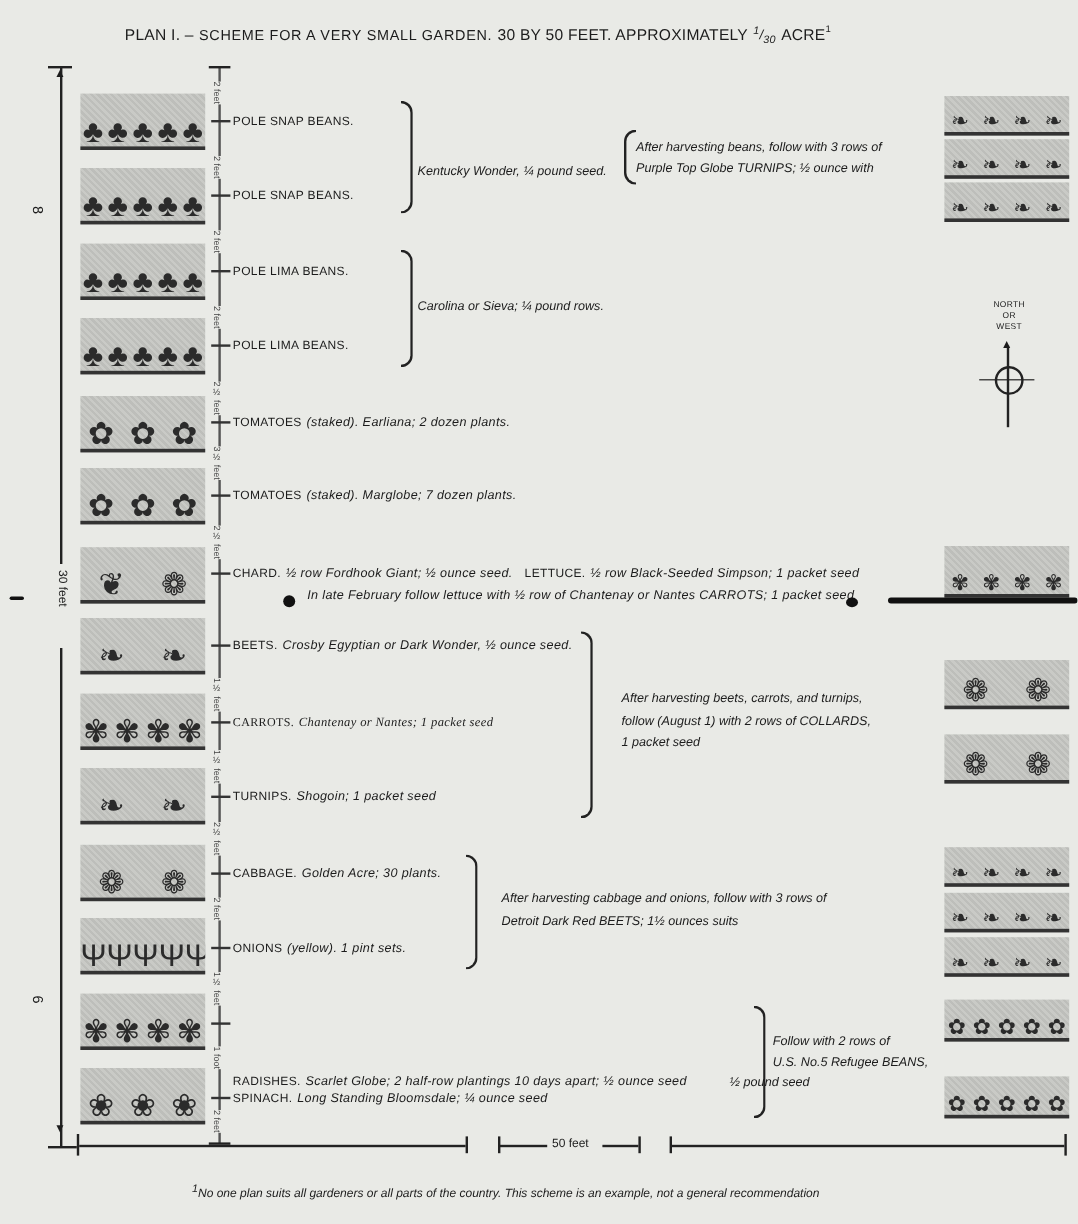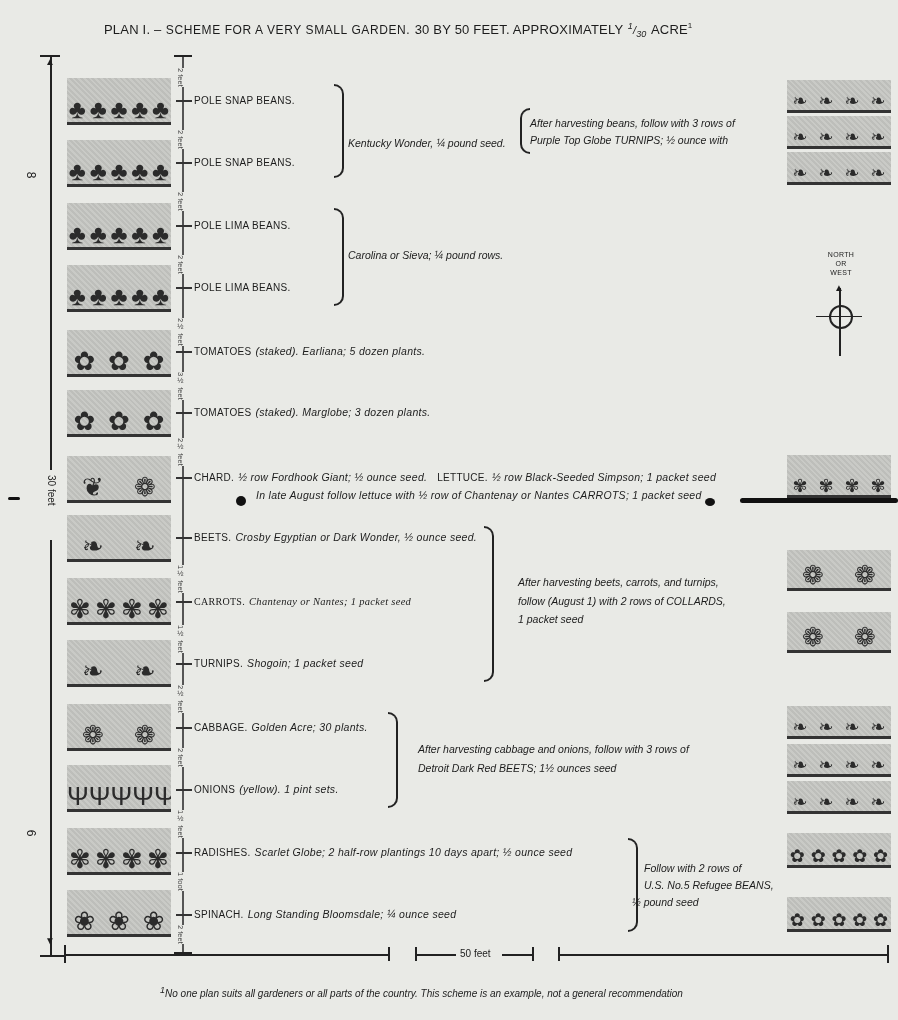--- a/index.html
+++ b/index.html
@@ -179,63 +179,63 @@
 
 <div class="tick" style="top:100px;"></div>
 <div class="row-label" style="top:92px;"><span class="name">POLE SNAP BEANS.</span></div>
 <div class="tick" style="top:162px;"></div>
 <div class="row-label" style="top:154px;"><span class="name">POLE SNAP BEANS.</span></div>
 <div class="tick" style="top:225px;"></div>
 <div class="row-label" style="top:217px;"><span class="name">POLE LIMA BEANS.</span></div>
 <div class="tick" style="top:287px;"></div>
 <div class="row-label" style="top:279px;"><span class="name">POLE LIMA BEANS.</span></div>
 <div class="tick" style="top:351px;"></div>
-<div class="row-label" style="top:343px;"><span class="name">TOMATOES</span><span class="desc">(staked). Earliana; 5 dozen plants.</span></div>
+<div class="row-label" style="top:343px;"><span class="name">TOMATOES</span><span class="desc">(staked). Earliana; 2 dozen plants.</span></div>
 <div class="tick" style="top:412px;"></div>
-<div class="row-label" style="top:404px;"><span class="name">TOMATOES</span><span class="desc">(staked). Marglobe; 3 dozen plants.</span></div>
+<div class="row-label" style="top:404px;"><span class="name">TOMATOES</span><span class="desc">(staked). Marglobe; 7 dozen plants.</span></div>
 <div class="tick" style="top:477px;"></div>
 <div class="row-label" style="top:469px;"><span class="name">CHARD.</span><span class="desc">½ row Fordhook Giant; ½ ounce seed.</span> <span class="name" style="margin-left:6px">LETTUCE.</span><span class="desc">½ row Black-Seeded Simpson; 1 packet seed</span></div>
-<div class="row-label" style="top:487px;left:256px;"><span class="desc" style="margin:0">In late August follow lettuce with ½ row of Chantenay or Nantes CARROTS; 1 packet seed</span></div>
+<div class="row-label" style="top:487px;left:256px;"><span class="desc" style="margin:0">In late February follow lettuce with ½ row of Chantenay or Nantes CARROTS; 1 packet seed</span></div>
 <div class="tick" style="top:537px;"></div>
 <div class="row-label" style="top:529px;"><span class="name">BEETS.</span><span class="desc">Crosby Egyptian or Dark Wonder, ½ ounce seed.</span></div>
 <div class="tick" style="top:601px;"></div>
 <div class="row-label" style="top:593px;font-family:Liberation Serif, serif;"><span class="name">CARROTS.</span><span class="desc">Chantenay or Nantes; 1 packet seed</span></div>
 <div class="tick" style="top:663px;"></div>
 <div class="row-label" style="top:655px;"><span class="name">TURNIPS.</span><span class="desc">Shogoin; 1 packet seed</span></div>
 <div class="tick" style="top:727px;"></div>
 <div class="row-label" style="top:719px;"><span class="name">CABBAGE.</span><span class="desc">Golden Acre; 30 plants.</span></div>
 <div class="tick" style="top:789px;"></div>
 <div class="row-label" style="top:781px;"><span class="name">ONIONS</span><span class="desc">(yellow). 1 pint sets.</span></div>
 <div class="tick" style="top:852px;"></div>
-<div class="row-label" style="top:844px;"><span class="name">RADISHES.</span><span class="desc">Scarlet Globe; 2 half-row plantings 10 days apart; ½ ounce seed</span></div>
+<div class="row-label" style="top:892px;"><span class="name">RADISHES.</span><span class="desc">Scarlet Globe; 2 half-row plantings 10 days apart; ½ ounce seed</span></div>
 <div class="tick" style="top:914px;"></div>
 <div class="row-label" style="top:906px;"><span class="name">SPINACH.</span><span class="desc">Long Standing Bloomsdale; ¼ ounce seed</span></div>
 
 <div class="brace" style="left:334px;top:84px;height:90px;"></div>
 <div class="note" style="left:348px;top:135px;">Kentucky Wonder, ¼ pound seed.</div>
 <div class="brace-l" style="left:520px;top:108px;height:42px;"></div>
 <div class="note" style="left:530px;top:115px;">After harvesting beans, follow with 3 rows of</div>
 <div class="note" style="left:530px;top:132px;">Purple Top Globe TURNIPS; ½ ounce with</div>
 
 <div class="brace" style="left:334px;top:208px;height:94px;"></div>
 <div class="note" style="left:348px;top:247px;">Carolina or Sieva; ¼ pound rows.</div>
 
 <div class="brace" style="left:484px;top:526px;height:152px;"></div>
 <div class="note" style="left:518px;top:574px;">After harvesting beets, carrots, and turnips,</div>
 <div class="note" style="left:518px;top:593px;">follow (August 1) with 2 rows of COLLARDS,</div>
 <div class="note" style="left:518px;top:611px;">1 packet seed</div>
 
 <div class="brace" style="left:388px;top:712px;height:92px;"></div>
 <div class="note" style="left:418px;top:741px;">After harvesting cabbage and onions, follow with 3 rows of</div>
-<div class="note" style="left:418px;top:760px;">Detroit Dark Red BEETS; 1½ ounces seed</div>
+<div class="note" style="left:418px;top:760px;">Detroit Dark Red BEETS; 1½ ounces suits</div>
 
 <div class="brace" style="left:628px;top:838px;height:90px;"></div>
 <div class="note" style="left:644px;top:860px;">Follow with 2 rows of</div>
 <div class="note" style="left:644px;top:877px;">U.S. No.5 Refugee BEANS,</div>
-<div class="note" style="left:632px;top:894px;">½ pound seed</div>
+<div class="note" style="left:608px;top:894px;">½ pound seed</div>
 
 <div class="plant right" style="top:80px;">
     <span class="glyph">❧</span>
     <span class="glyph">❧</span>
     <span class="glyph">❧</span>
     <span class="glyph">❧</span>
   </div>
 <div class="plant right" style="top:116px;">
     <span class="glyph">❧</span>
     <span class="glyph">❧</span>

